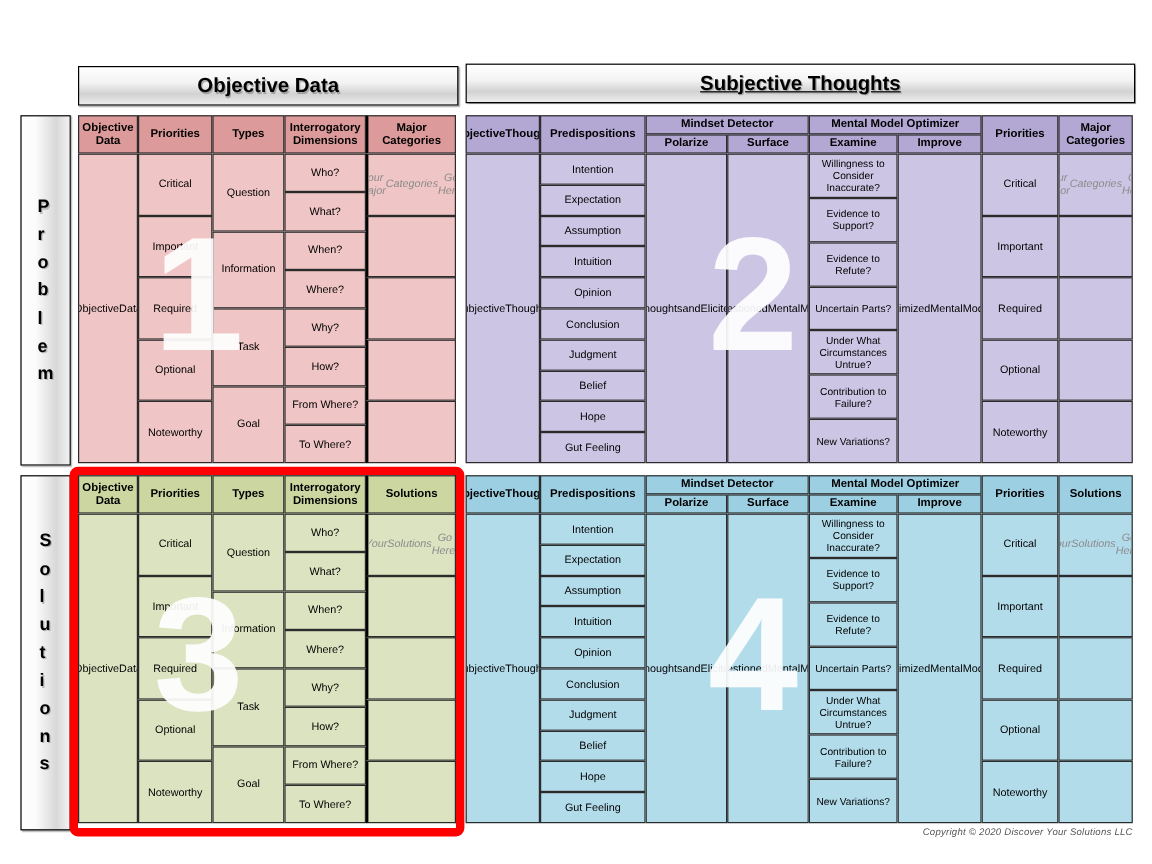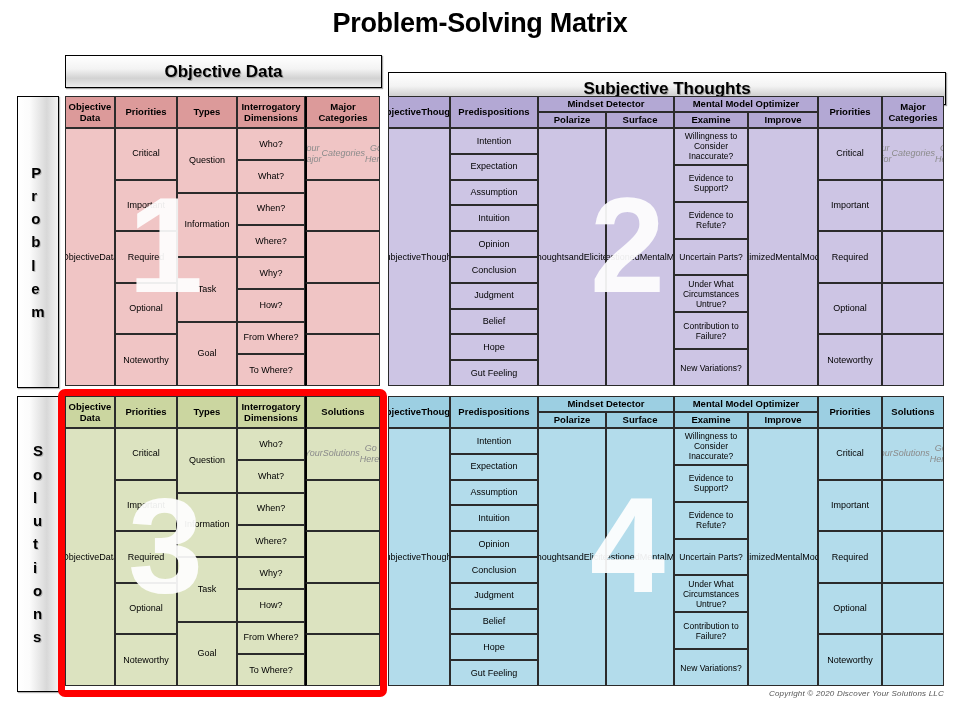--- a/index.html
+++ b/index.html
@@ -25,21 +25,21 @@
   .banner{
     position:absolute;
     border:1px solid #000;
     background:linear-gradient(to bottom,#ffffff 0%,#f3f3f3 42%,#d2d2d2 72%,#ededed 100%);
     box-shadow:1px 1px 1px rgba(0,0,0,.35);
     display:flex;align-items:center;justify-content:center;
     font-size:17px;font-weight:bold;
     text-shadow:1px 1px 0 rgba(120,120,120,.55);
   }
   #banner-objective{left:65px;top:55px;width:315px;height:31px;}
-  #banner-subjective{left:388px;top:72px;width:556px;height:31px;}
+  #banner-subjective{left:388px;top:53px;width:556px;height:31px;text-decoration:underline;}
 
   
   .sidelabel{
     position:absolute;left:17px;width:40px;
     border:1px solid #000;
     background:linear-gradient(to right,#ffffff 0%,#fbfbfb 30%,#d8d8d8 72%,#f2f2f2 100%);
     box-shadow:1px 1px 1px rgba(0,0,0,.3);
     display:flex;flex-direction:column;align-items:center;justify-content:center;
     font-size:15px;font-weight:bold;line-height:1.55;
     text-shadow:1px 1px 0 rgba(140,140,140,.5);
@@ -111,21 +111,20 @@
     position:absolute;right:16px;bottom:22px;
     font-size:8px;font-style:italic;color:#555;
     letter-spacing:.2px;
   }
 </style>
 </head>
 <body>
 
 <div class="page">
 
-  <div class="title">Problem-Solving Matrix</div>
 
   <div class="banner" id="banner-objective">
     <span>Objective Data</span>
   </div>
   <div class="banner" id="banner-subjective">
     <span>Subjective Thoughts</span>
   </div>
 
   <div class="sidelabel" id="side-problem">
     <span>

